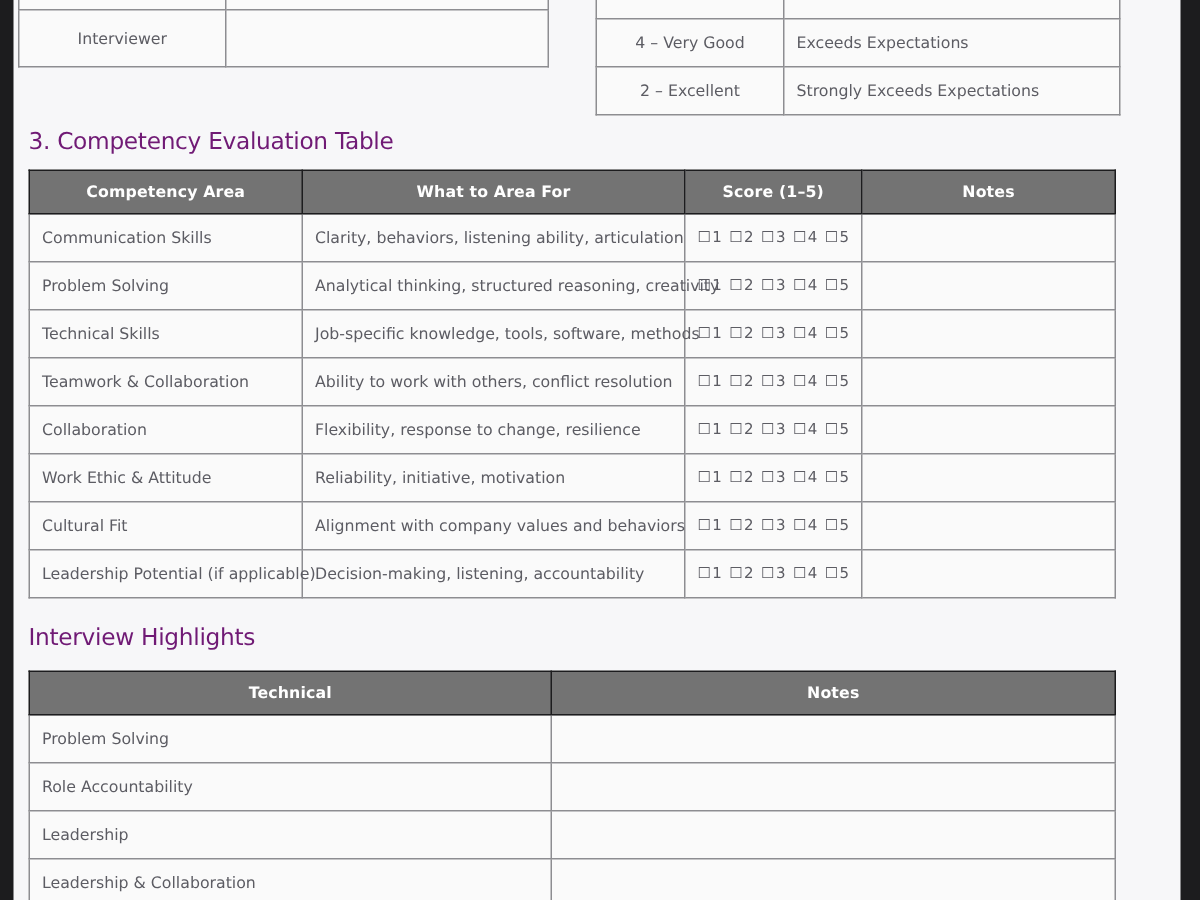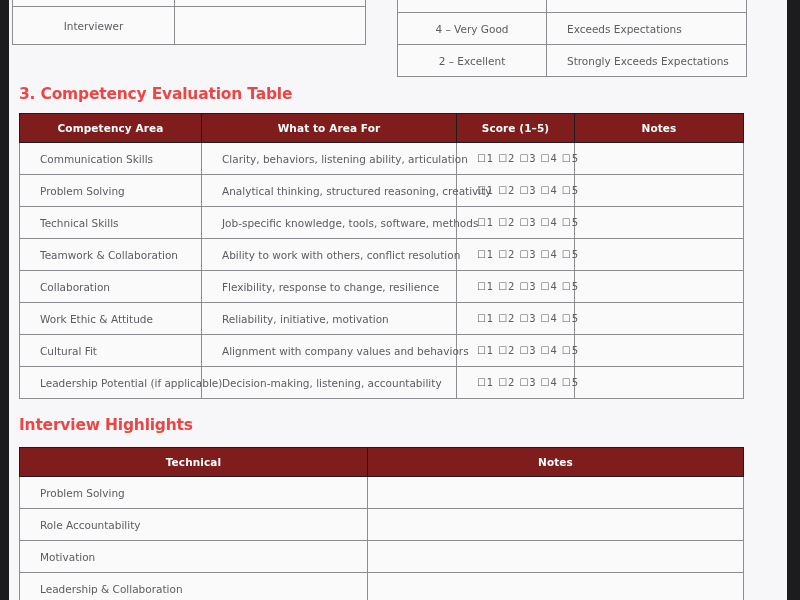--- a/index.html
+++ b/index.html
@@ -42,28 +42,28 @@
 
   
   table.doc-table {
     border-collapse: collapse;
     table-layout: fixed;
     background: #fafafa;
   }
   table.doc-table td,
   table.doc-table th {
     border: 1px solid #8d8d91;
-    padding: 0 20px;
+    padding: 0 8px;
     vertical-align: middle;
     font-weight: normal;
     text-align: left;
     background: #fafafa;
   }
   table.doc-table thead th {
-    background: #7f1d1d;
+    background: #737373;
     color: #ffffff;
     font-weight: bold;
     text-align: center;
     font-size: 10.5px;
     letter-spacing: .1px;
     border: 1px solid #1c1c1e;
     height: 28px;
   }
   .cell-text {
     color: #5c5c63;
@@ -86,22 +86,22 @@
     left: 397px;
     top: -20px;
     width: 350px;
   }
   .top-right-table td:first-child { width: 108px; text-align: center; }
   .top-right-table tr { height: 32px; }
 
   
   .section-title {
     position: absolute;
-    color: #ef4444;
-    font-weight: bold;
+    color: #701a75;
+    font-weight: normal;
     letter-spacing: -.2px;
   }
   #title-competency {
     left: 19px;
     top: 85px;
     font-size: 15.5px;
   }
   #title-highlights {
     left: 19px;
     top: 416px;
@@ -259,21 +259,21 @@
     <tbody>
       <tr>
         <td class="cell-text">Problem Solving</td>
         <td class="cell-text"></td>
       </tr>
       <tr>
         <td class="cell-text">Role Accountability</td>
         <td class="cell-text"></td>
       </tr>
       <tr>
-        <td class="cell-text">Motivation</td>
+        <td class="cell-text">Leadership</td>
         <td class="cell-text"></td>
       </tr>
       <tr>
         <td class="cell-text">Leadership &amp; Collaboration</td>
         <td class="cell-text"></td>
       </tr>
     </tbody>
   </table>
 
 </div>

